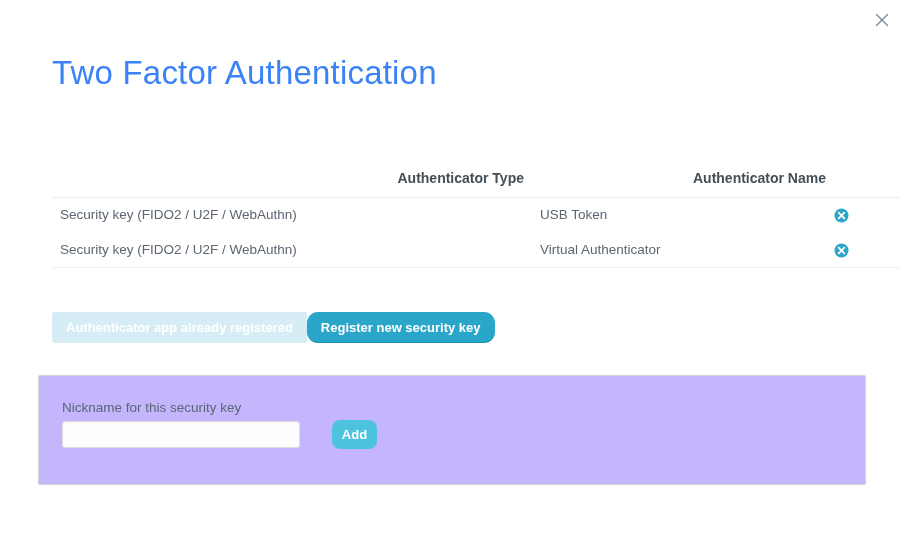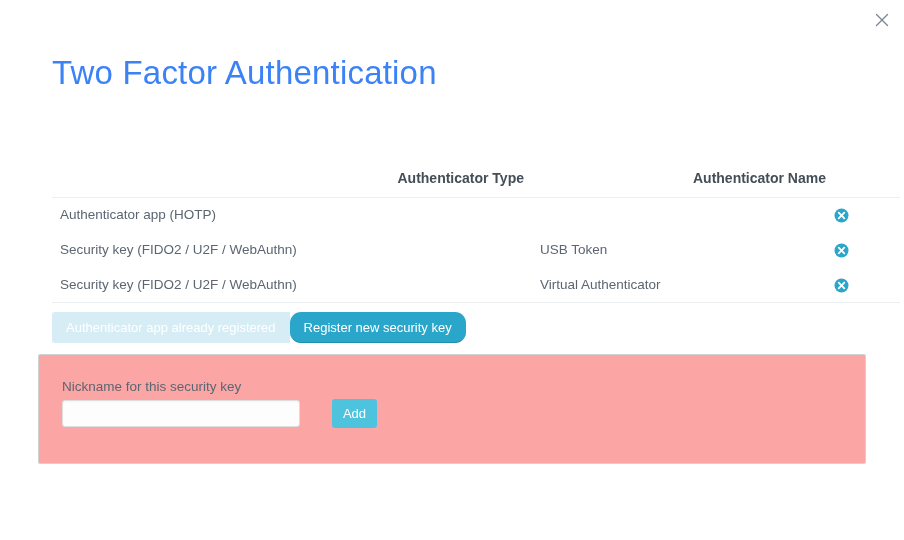--- a/index.html
+++ b/index.html
@@ -118,21 +118,21 @@
   .btn-bar {
     position: absolute;
     left: 52px;
     top: 312px;
     display: flex;
     align-items: stretch;
   }
   .btn {
     font-family: "Liberation Sans", sans-serif;
     font-size: 13px;
-    font-weight: normal;
+    font-weight: bold;
     border: none;
     border-radius: 3px;
     color: #ffffff;
     padding: 0 14px;
     height: 31px;
     line-height: 31px;
     white-space: nowrap;
     box-sizing: border-box;
   }
   .btn-disabled {
@@ -146,27 +146,27 @@
     cursor: pointer;
     border-radius: 11px;
     border-bottom: 1px solid #1f8fb0;
     margin-left: 0;
   }
 
   
   .register-panel {
     position: absolute;
     left: 38px;
-    top: 354px;
+    top: 375px;
     width: 828px;
     height: 110px;
     box-sizing: border-box;
     border: 1px solid #cfd3d6;
     border-radius: 2px;
-    background: #fca5a5;
+    background: #c4b5fd;
   }
   .field-label {
     position: absolute;
     left: 23px;
     top: 24px;
     font-size: 13.5px;
     color: #5b6672;
     white-space: nowrap;
   }
   .nickname-input {
@@ -189,23 +189,23 @@
   .add-btn {
     position: absolute;
     left: 293px;
     top: 44px;
     width: 45px;
     height: 29px;
     background: #4ec3dd;
     color: #ffffff;
     font-family: "Liberation Sans", sans-serif;
     font-size: 13px;
-    font-weight: normal;
+    font-weight: bold;
     border: none;
-    border-radius: 3px;
+    border-radius: 8px;
     cursor: pointer;
     line-height: 29px;
     padding: 0;
   }
 </style>
 </head>
 <body>
 
 <div class="page">
 
@@ -221,33 +221,20 @@
 
   <table class="auth-table">
     <thead>
       <tr>
         <th class="col-type">Authenticator Type</th>
         <th class="col-name">Authenticator Name</th>
         <th class="col-action"></th>
       </tr>
     </thead>
     <tbody>
-      <tr>
-        <td>Authenticator app (HOTP)</td>
-        <td></td>
-        <td class="cell-action">
-          <span class="delete-icon">
-            <svg width="15" height="15" viewBox="0 0 15 15">
-              <circle cx="7.5" cy="7.5" r="7" fill="#2ba6cb"></circle>
-              <line x1="4.7" y1="4.7" x2="10.3" y2="10.3" stroke="#ffffff" stroke-width="1.8" stroke-linecap="round"></line>
-              <line x1="10.3" y1="4.7" x2="4.7" y2="10.3" stroke="#ffffff" stroke-width="1.8" stroke-linecap="round"></line>
-            </svg>
-          </span>
-        </td>
-      </tr>
       <tr>
         <td>Security key (FIDO2 / U2F / WebAuthn)</td>
         <td>USB Token</td>
         <td class="cell-action">
           <span class="delete-icon">
             <svg width="15" height="15" viewBox="0 0 15 15">
               <circle cx="7.5" cy="7.5" r="7" fill="#2ba6cb"></circle>
               <line x1="4.7" y1="4.7" x2="10.3" y2="10.3" stroke="#ffffff" stroke-width="1.8" stroke-linecap="round"></line>
               <line x1="10.3" y1="4.7" x2="4.7" y2="10.3" stroke="#ffffff" stroke-width="1.8" stroke-linecap="round"></line>
             </svg>

